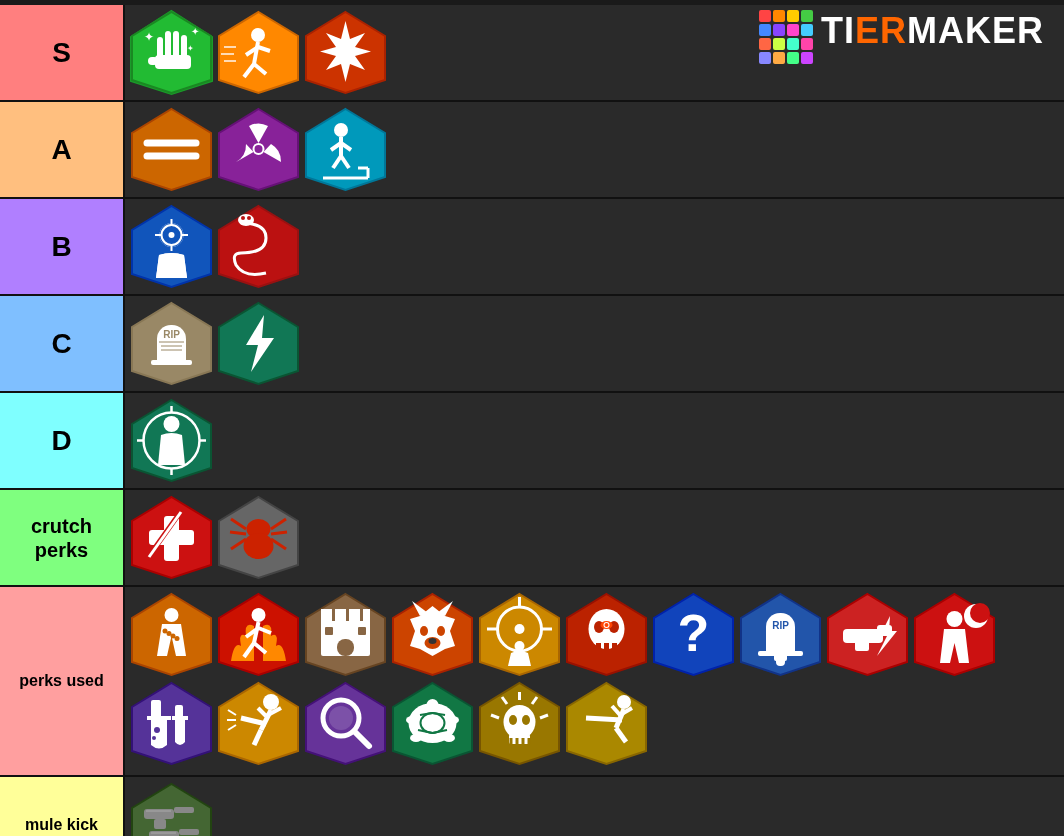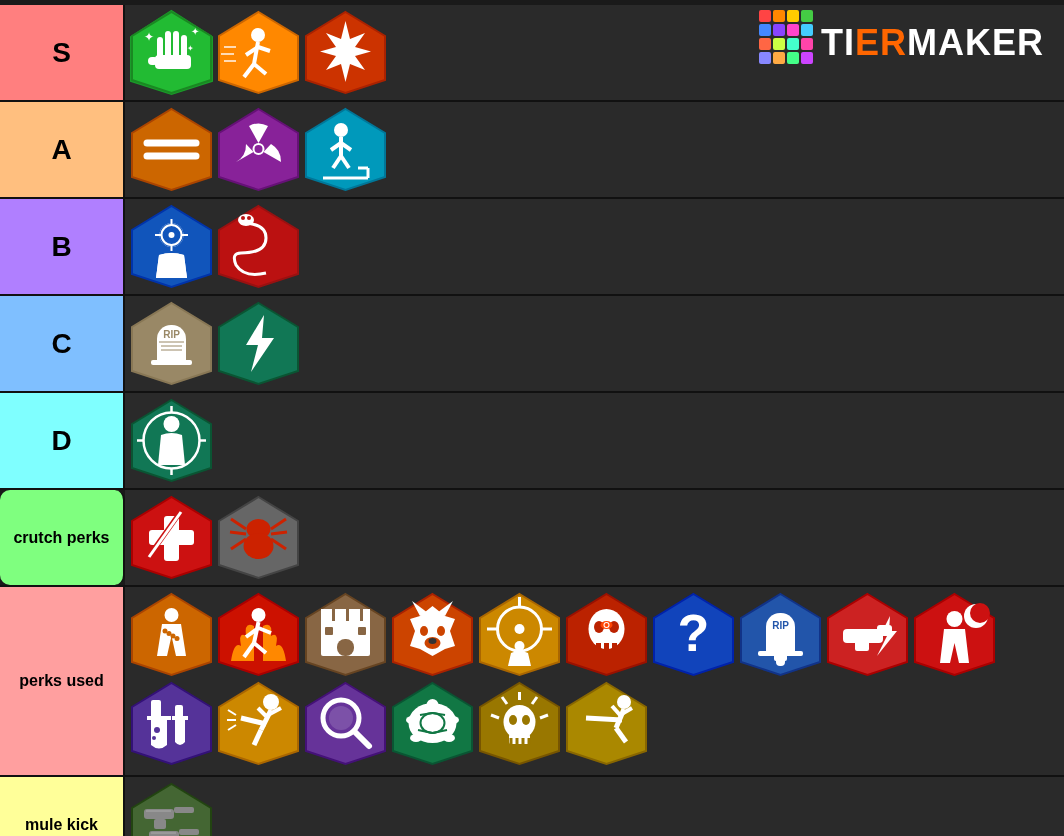--- a/index.html
+++ b/index.html
@@ -9,21 +9,21 @@
       width: 1064px;
       min-height: 836px;
       position: relative;
     }
 
     .tier-maker-logo {
       position: absolute;
       top: 10px;
       right: 20px;
       display: flex;
-      align-items: flex-end;
+      align-items: flex-start;
       gap: 8px;
     }
 
     .logo-grid {
       display: grid;
       grid-template-columns: repeat(4, 12px);
       grid-template-rows: repeat(4, 12px);
       gap: 2px;
     }
 
@@ -72,21 +72,21 @@
       flex: 1;
       background: #2a2a2a;
     }
 
     
     .tier-s .tier-label { background: #ff7f7f; }
     .tier-a .tier-label { background: #ffbf7f; }
     .tier-b .tier-label { background: #b07fff; }
     .tier-c .tier-label { background: #7fbfff; }
     .tier-d .tier-label { background: #7fffff; }
-    .tier-crutch .tier-label { background: #7fff7f; font-size: 16px; font-weight: bold; line-height: 1.2; text-align: center; padding: 4px; border-radius: 10px; }
+    .tier-crutch .tier-label { background: #7fff7f; font-size: 20px; font-weight: bold; line-height: 1.2; text-align: center; padding: 4px; }
     .tier-never .tier-label { background: #ff9f9f; font-size: 16px; font-weight: bold; line-height: 1.2; text-align: center; padding: 4px; }
     .tier-mule .tier-label { background: #ffff99; font-size: 16px; font-weight: bold; line-height: 1.2; text-align: center; padding: 4px; }
 
     
     .perk {
       width: 85px;
       height: 87px;
       position: relative;
       display: flex;
       align-items: center;

